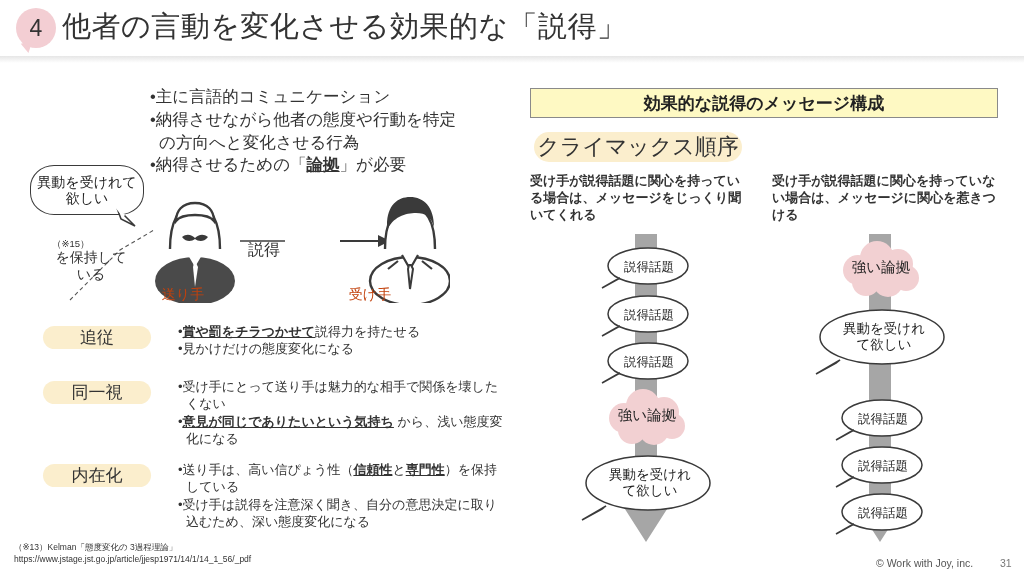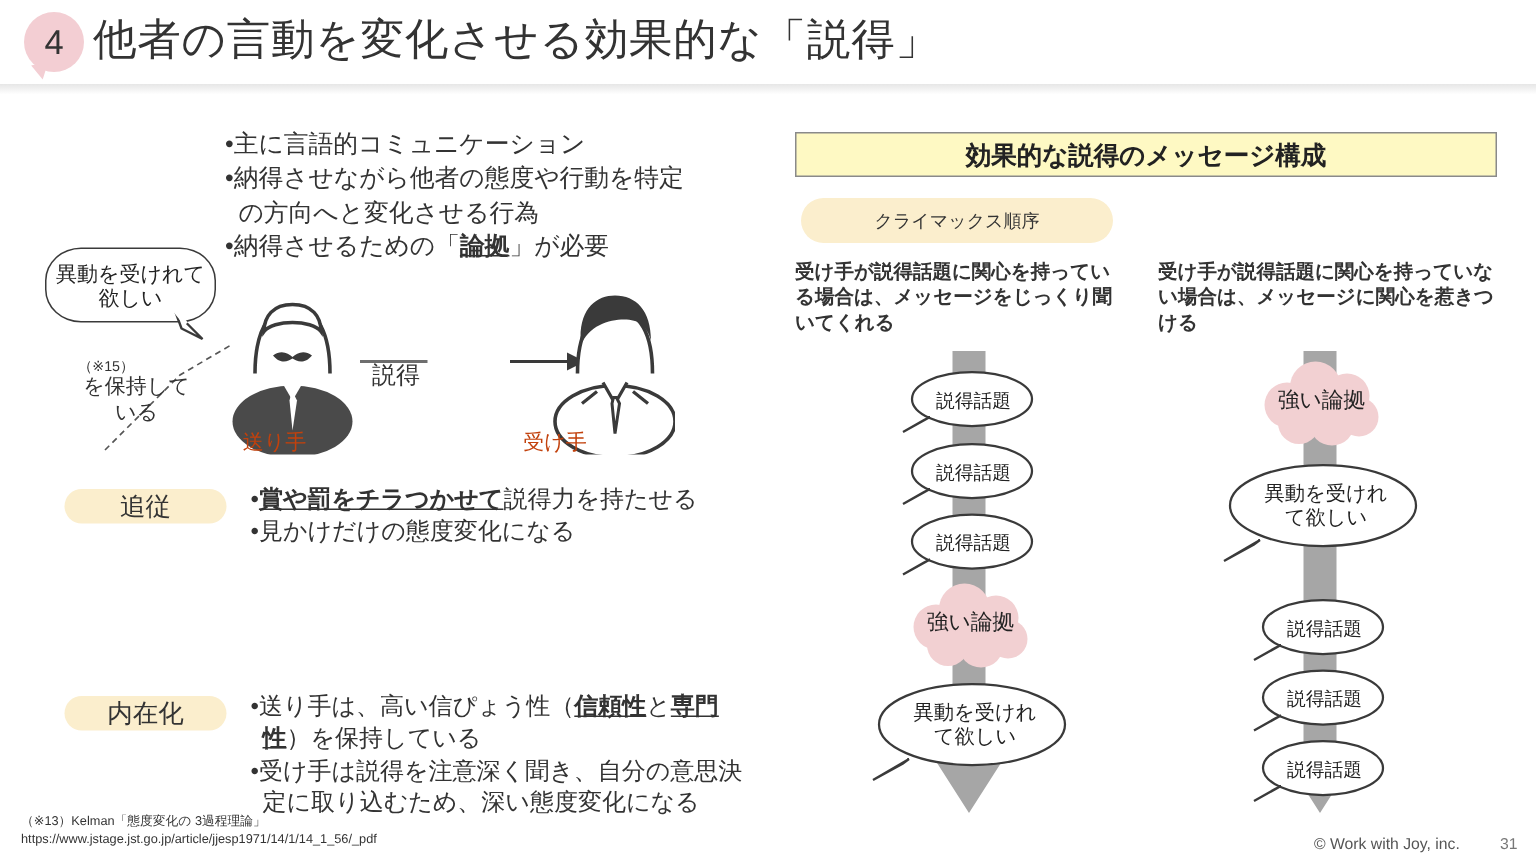--- a/index.html
+++ b/index.html
@@ -140,23 +140,23 @@
     width: 108px;
     height: 23px;
     display: flex;
     align-items: center;
     justify-content: center;
     font-size: 17px;
     color: #333;
   }
   .cat-text {
     position: absolute;
-    left: 124px; top: -3px;
+    left: 135px; top: -3px;
     width: 330px;
-    font-size: 16px;
+    font-size: 13px;
     line-height: 1.33;
     color: #333;
   }
   .cat-text .bl { text-indent: -8px; padding-left: 8px; }
 
   
   .footnote {
     position: absolute;
     left: 14px; top: 541px;
     font-size: 8.5px;
@@ -179,21 +179,21 @@
     color: #222;
   }
   .col-pill {
     position: absolute;
     height: 30px;
     border-radius: 16px;
     background: #fbeecd;
     display: flex;
     align-items: center;
     justify-content: center;
-    font-size: 12px;
+    font-size: 22px;
     color: #333;
   }
   .col-desc {
     position: absolute;
     font-size: 13px;
     line-height: 1.32;
     color: #333;
     font-weight: bold;
   }
 
@@ -290,20 +290,27 @@
   <div class="person-label" style="left:330px; top:286px;">受け手</div>
 
   <div class="cat" style="left:43px; top:326px;">
     <div class="pill">追従</div>
     <div class="cat-text">
       <div class="bl">•<span class="u-bold">賞や罰をチラつかせて</span><span>説得力を持たせる</span></div>
       <div class="bl">•<span>見かけだけの態度変化になる</span></div>
     </div>
   </div>
 
+  <div class="cat" style="left:43px; top:381px;">
+    <div class="pill">同一視</div>
+    <div class="cat-text">
+      <div class="bl">•<span>受け手にとって送り手は魅力的な相手で関係を壊したくない</span></div>
+      <div class="bl">•<span class="u-bold">意見が同じでありたいという気持ち</span><span> から、浅い態度変化になる</span></div>
+    </div>
+  </div>
 
   <div class="cat" style="left:43px; top:464px;">
     <div class="pill">内在化</div>
     <div class="cat-text">
       <div class="bl">•<span>送り手は、高い信ぴょう性（</span><span class="u-bold">信頼性</span><span>と</span><span class="u-bold">専門性</span><span>）を保持している</span></div>
       <div class="bl">•<span>受け手は説得を注意深く聞き、自分の意思決定に取り込むため、深い態度変化になる</span></div>
     </div>
   </div>
 
   <div class="footnote">

